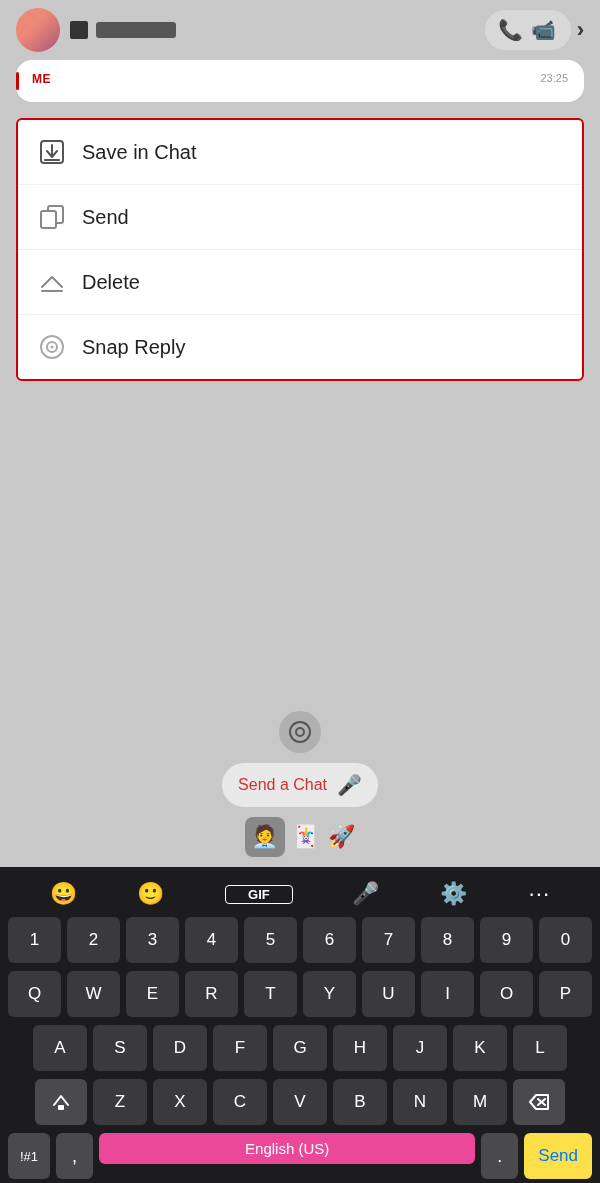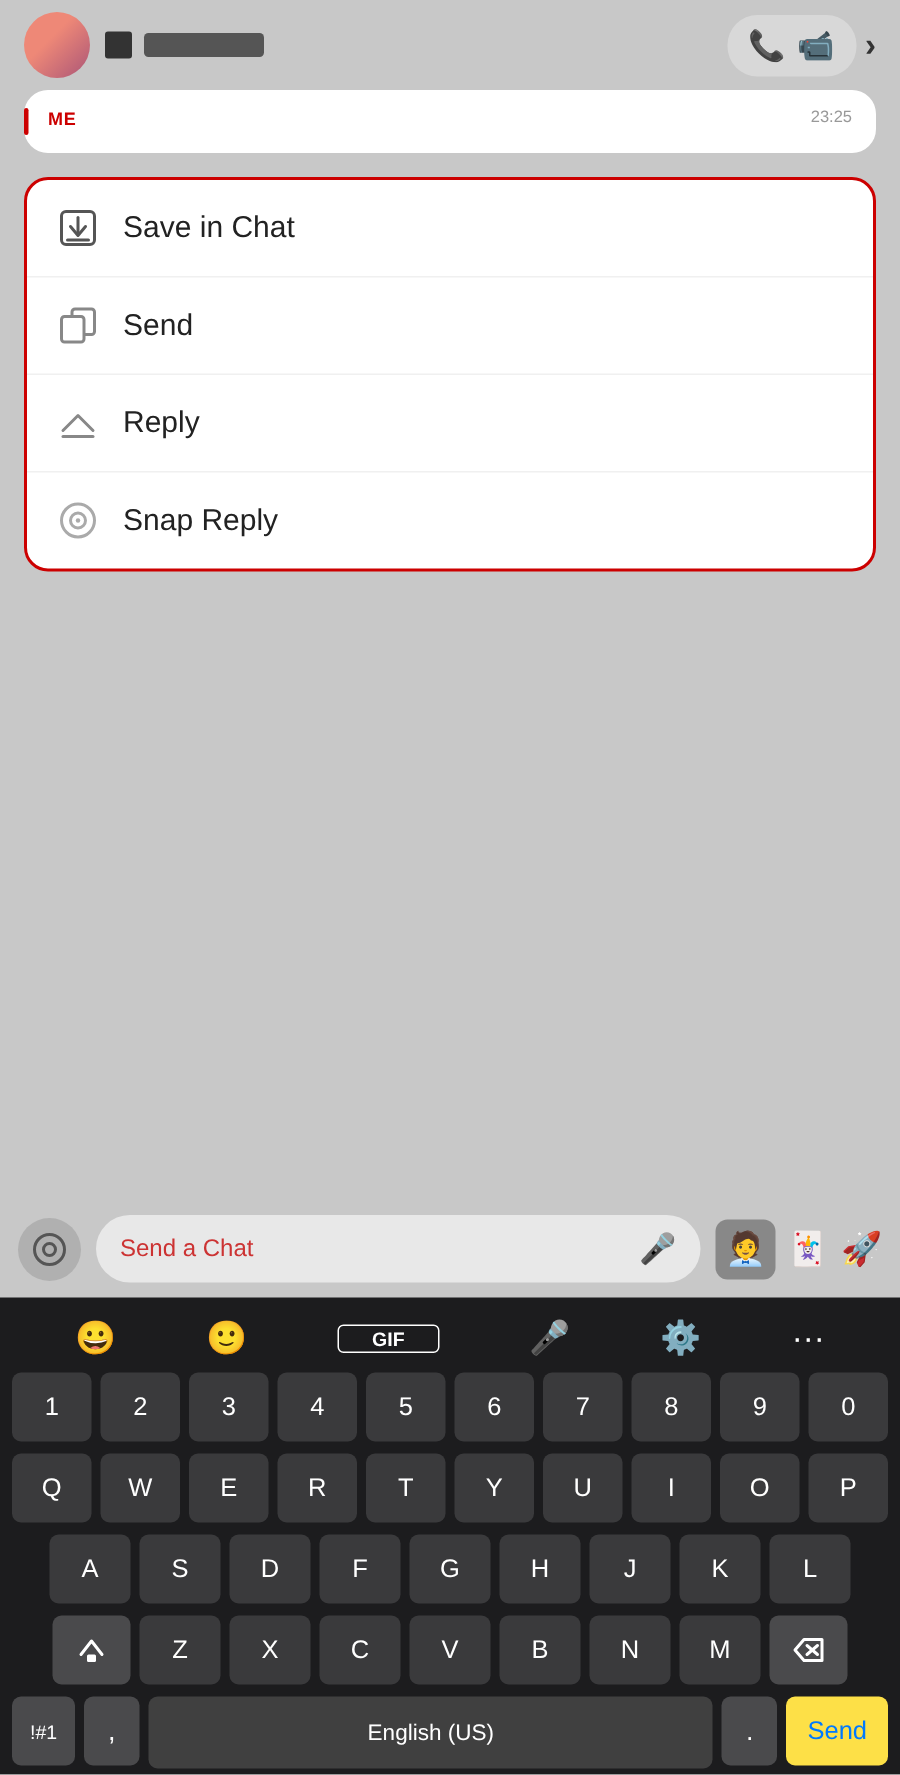--- a/index.html
+++ b/index.html
@@ -113,21 +113,21 @@
       top: 12px;
       bottom: 12px;
       width: 3px;
       background: #cc0000;
       border-radius: 2px;
     }
 
     
     .context-menu {
       background: white;
-      border-radius: 16px;
+      border-radius: 6px;
       margin: 8px 16px;
       overflow: hidden;
       border: 2.5px solid #cc0000;
     }
     .context-menu-item {
       display: flex;
       align-items: center;
       padding: 18px 20px;
       gap: 16px;
       border-bottom: 1px solid #f0f0f0;
@@ -160,20 +160,21 @@
       background: #c8c8c8;
     }
 
     
     .chat-input-bar {
       background: #c8c8c8;
       padding: 10px 12px;
       display: flex;
       align-items: center;
       gap: 10px;
+      flex-direction: column;
     }
     .camera-btn {
       width: 42px;
       height: 42px;
       border-radius: 50%;
       background: #b0b0b0;
       display: flex;
       align-items: center;
       justify-content: center;
       font-size: 20px;
@@ -276,28 +277,28 @@
       background: #4a4a4c;
     }
     .kb-bottom-row {
       display: flex;
       gap: 6px;
       margin-top: 8px;
       padding-bottom: 6px;
     }
     .kb-space {
       flex: 1;
-      background: #404040;
+      background: #ec4899;
       border-radius: 6px;
       color: white;
       font-size: 15px;
       display: flex;
       align-items: center;
       justify-content: center;
-      height: 48px;
+      height: 31px;
     }
     .kb-small {
       background: #4a4a4c;
       border-radius: 6px;
       color: white;
       font-size: 14px;
       display: flex;
       align-items: center;
       justify-content: center;
       height: 46px;
@@ -377,21 +378,21 @@
       <span class="menu-label">Send</span>
     </div>
 
     <div class="context-menu-item">
       <div class="menu-icon">
         <svg width="28" height="26" viewBox="0 0 28 26" fill="none" xmlns="http://www.w3.org/2000/svg">
           <path d="M4 18 L14 8 L24 18" stroke="#888" stroke-width="2" stroke-linecap="round" stroke-linejoin="round" fill="none"></path>
           <line x1="4" y1="22" x2="24" y2="22" stroke="#888" stroke-width="2" stroke-linecap="round"></line>
         </svg>
       </div>
-      <span class="menu-label">Reply</span>
+      <span class="menu-label">Delete</span>
     </div>
 
     <div class="context-menu-item">
       <div class="menu-icon">
         <svg width="26" height="26" viewBox="0 0 26 26" fill="none" xmlns="http://www.w3.org/2000/svg">
           <circle cx="13" cy="13" r="11" stroke="#aaa" stroke-width="2" fill="none"></circle>
           <circle cx="13" cy="13" r="5" stroke="#aaa" stroke-width="2" fill="none"></circle>
           <circle cx="13" cy="13" r="1.5" fill="#aaa"></circle>
         </svg>
       </div>

